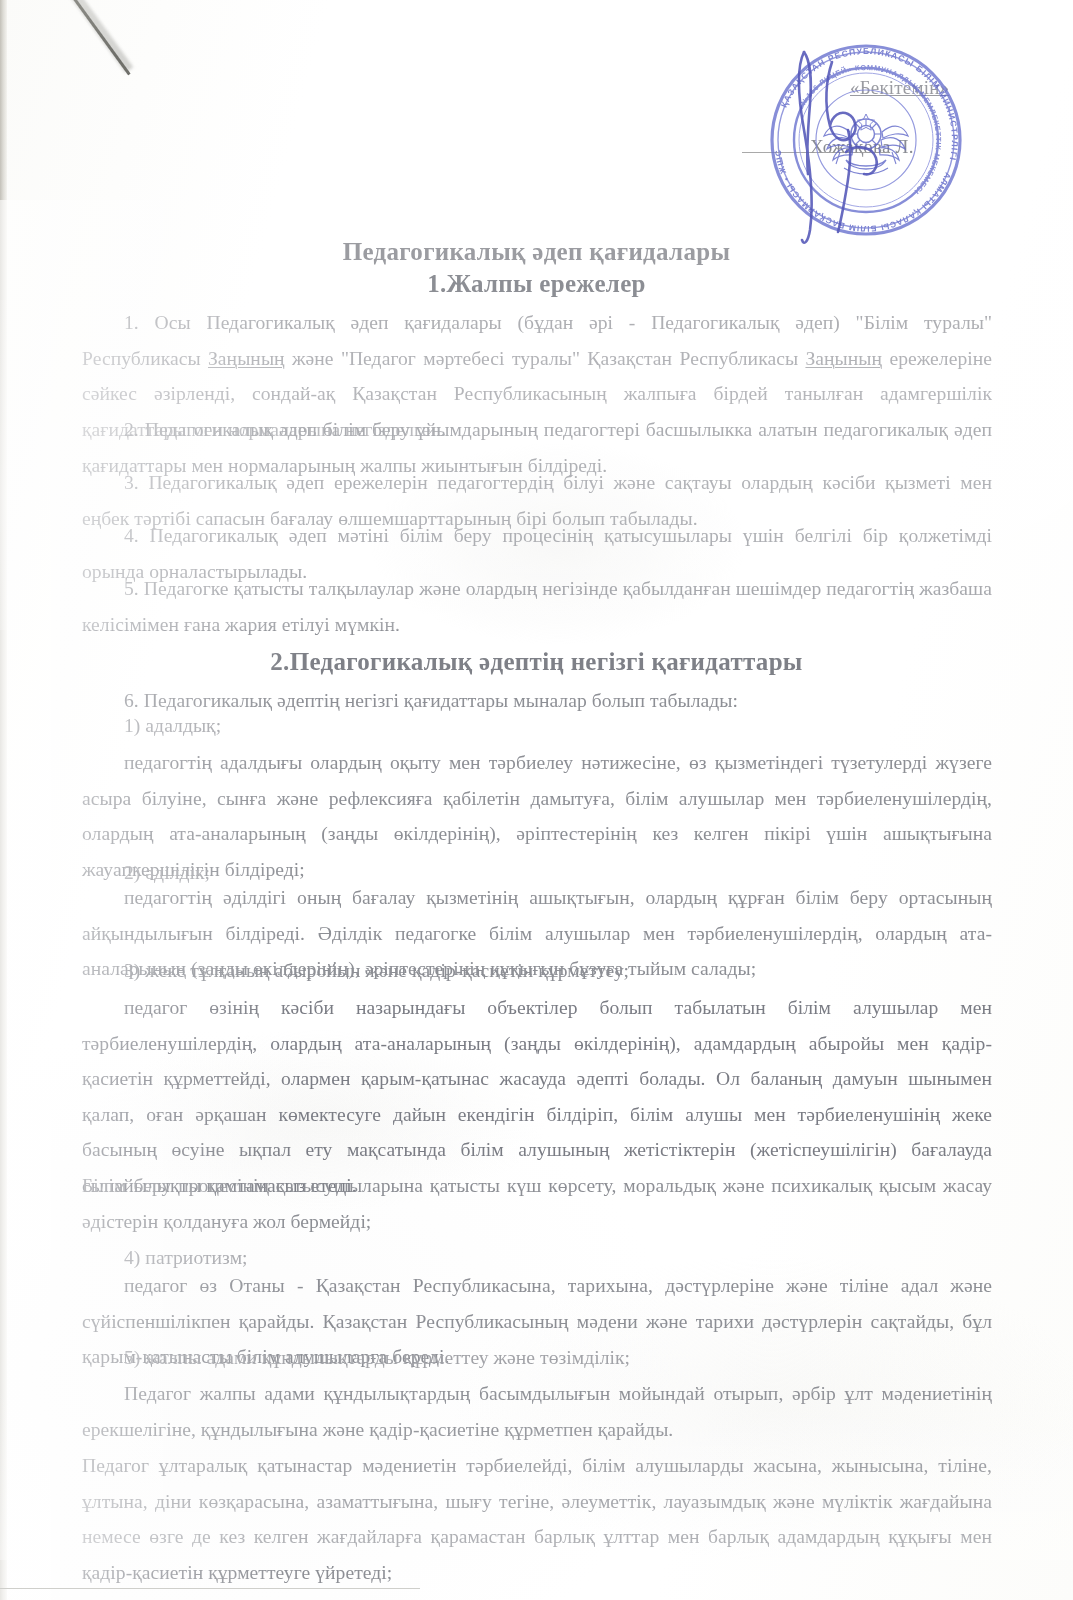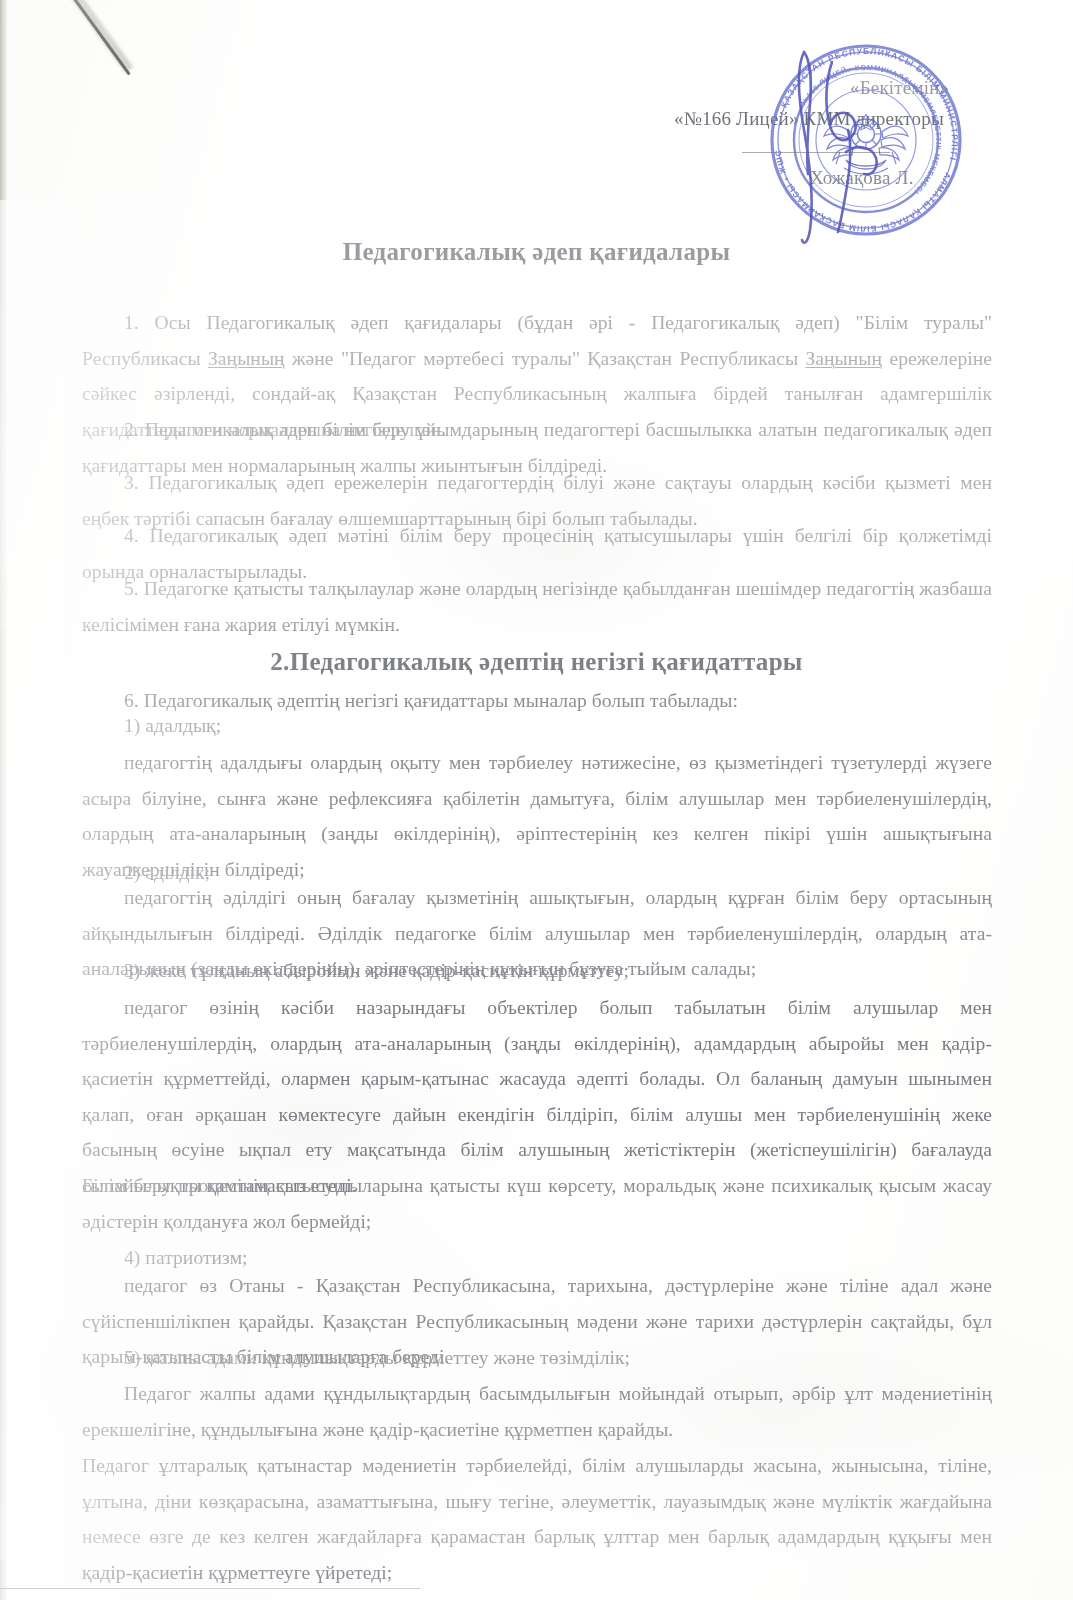--- a/index.html
+++ b/index.html
@@ -49,21 +49,21 @@
   }
 
   
   #approval{
     position:absolute;left:660px;top:72px;width:400px;
     font-size:19px;line-height:31px;letter-spacing:.2px;
     color:#8f9096;text-align:left;
     white-space:nowrap;
   }
   #approval .ln{display:block;position:relative;}
-  #approval .l1{padding-left:190px;color:#9a9ba1;}
+  #approval .l1{padding-left:190px;color:#9a9ba1;text-decoration:underline;}
   #approval .l2{padding-left:14px;color:#70727a;}
   #approval .l3{padding-left:150px;color:#8a8c93;margin-top:28px;}
   #approval .l4{padding-left:178px;color:#8a8c93;}
   #sig-rule{
     position:absolute;left:742px;top:152px;width:148px;height:1px;
     background:#9a9a9a;opacity:.85;
   }
 
   
   #seal{
@@ -119,21 +119,20 @@
 
 <div id="page">
 
   <div id="scan-noise"></div>
   <div id="left-edge"></div>
   <div id="corner-artifact2"></div>
   <div id="corner-artifact"></div>
 
   <div id="approval">
     <span class="ln l1">«Бекітемін»</span>
-    <span class="ln l2">«№166 Лицей» КММ директоры</span>
     <span class="ln l3">Хожақова Л.</span>
   </div>
   <div id="sig-rule"></div>
 
   <div id="seal">
     <svg width="212" height="212" viewBox="0 0 212 212" xmlns="http://www.w3.org/2000/svg">
       <defs>
         <path id="arcOuter" d="M 106,106 m -86,0 a 86,86 0 1,1 172,0 a 86,86 0 1,1 -172,0"></path>
         <path id="arcInner" d="M 106,106 m -70,0 a 70,70 0 1,1 140,0 a 70,70 0 1,1 -140,0"></path>
         <filter id="sealBlur">
@@ -189,20 +188,21 @@
         <path d="M 44,18 C 36,34 38,62 44,96 C 50,130 54,168 50,196 C 48,208 44,212 42,206"></path>
         <path d="M 44,18 C 50,26 52,46 50,70 C 48,94 46,120 48,140"></path>
         <path d="M 72,28 C 66,46 64,70 70,92 C 74,106 84,110 92,102 C 98,96 96,84 88,80 C 80,76 72,82 70,92"></path>
         <path d="M 88,96 C 92,112 90,136 86,158 C 83,176 80,190 78,198"></path>
         <path d="M 86,118 C 96,110 112,112 116,124 C 119,134 112,142 104,140"></path>
       </g>
     </svg>
   </div>
 
   <div class="doc-title" id="title1">Педагогикалық әдеп қағидалары</div>
+  <div class="doc-title" id="title2">1.Жалпы ережелер</div>
 
   <div class="para ind light" style="top:305px;">1. Осы Педагогикалық әдеп қағидалары (бұдан әрі - Педагогикалық әдеп) "Білім туралы" Республикасы <u>Заңының</u> және "Педагог мәртебесі туралы" Қазақстан Республикасы <u>Заңының</u> ережелеріне сәйкес әзірленді, сондай-ақ Қазақстан Республикасының жалпыға бірдей танылған адамгершілік қағидаттары мен нормаларына негізделген.</div>
   <div class="para ind" style="top:412px;">2. Педагогикалық әдеп білім беру ұйымдарының педагогтері басшылыкка алатын педагогикалық әдеп қағидаттары мен нормаларының жалпы жиынтығын білдіреді.</div>
   <div class="para ind" style="top:465px;">3. Педагогикалық әдеп ережелерін педагогтердің білуі және сақтауы олардың кәсіби қызметі мен еңбек тәртібі сапасын бағалау өлшемшарттарының бірі болып табылады.</div>
   <div class="para ind" style="top:518px;">4. Педагогикалық әдеп мәтіні білім беру процесінің қатысушылары үшін белгілі бір қолжетімді орында орналастырылады.</div>
   <div class="para ind" style="top:571px;">5. Педагогке қатысты талқылаулар және олардың негізінде қабылданған шешімдер педагогтің жазбаша келісімімен ғана жария етілуі мүмкін.</div>
 
   <div class="doc-title" id="title3">2.Педагогикалық әдептің негізгі қағидаттары</div>
 
   <div class="para ind" style="top:683px;">6. Педагогикалық әдептің негізгі қағидаттары мыналар болып табылады:</div>

